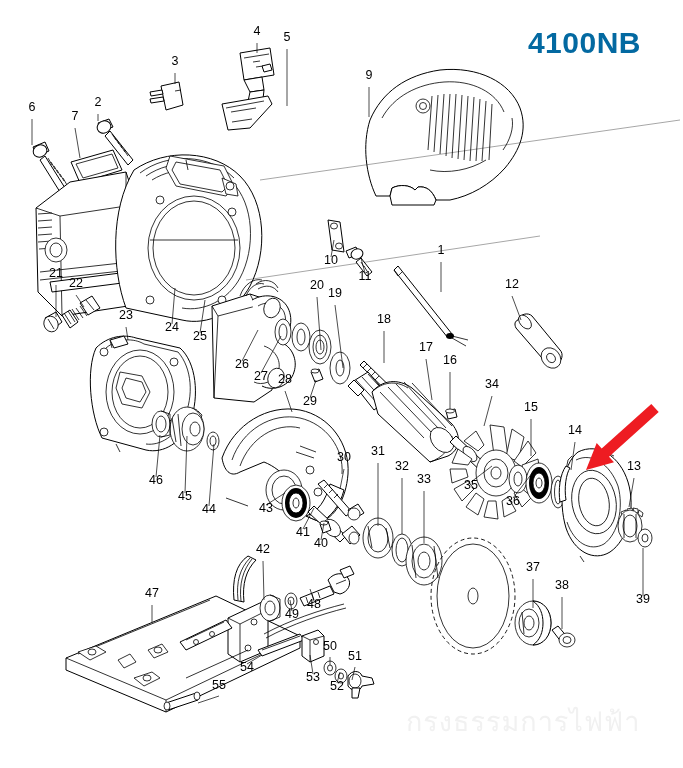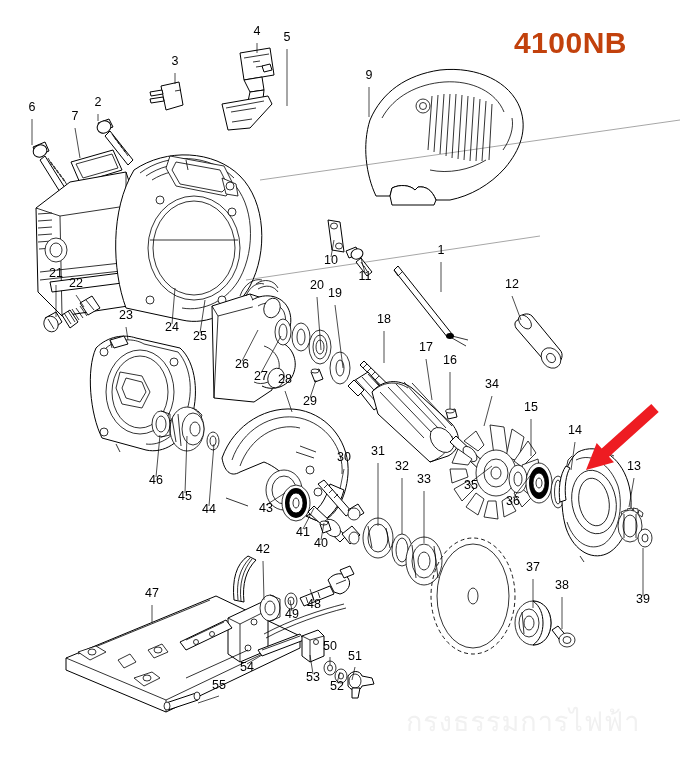--- a/index.html
+++ b/index.html
@@ -1,20 +1,20 @@
 <!DOCTYPE html>
 <html><head>
 <meta charset="utf-8">
 <style>
   html,body{margin:0;padding:0;background:#fff;}
   body{width:683px;height:768px;overflow:hidden;
        font-family:"Liberation Sans",sans-serif;color:#000;}
   #page{position:relative;width:683px;height:768px;background:#ffffff;}
-  #model-title{position:absolute;right:56px;top:26px;font-size:30px;font-weight:bold;
-       letter-spacing:0.5px;color:#c2410c;font-family:"Liberation Sans",sans-serif;}
+  #model-title{position:absolute;right:42px;top:26px;font-size:30px;font-weight:bold;
+       letter-spacing:0.5px;color:#0369a1;font-family:"Liberation Sans",sans-serif;}
   #watermark{position:absolute;left:406px;top:700px;font-size:27px;color:#f1f1f1;
        letter-spacing:1px;white-space:nowrap;font-family:"DejaVu Sans",sans-serif;}
   svg{position:absolute;left:0;top:0;}
   .lnt{fill:none;stroke:#000;stroke-width:0.8;}
   .lnf{fill:#fff;stroke:#000;stroke-width:1;}
   .lnft{fill:#fff;stroke:#000;stroke-width:0.8;}
   .lnfill{fill:#000;stroke:none;}
   .lead{fill:none;stroke:#000;stroke-width:0.7;}
   .dash{fill:none;stroke:#000;stroke-width:0.9;stroke-dasharray:4 3;}
   .num{font-size:12.5px;fill:#000;font-family:"Liberation Sans",sans-serif;}

